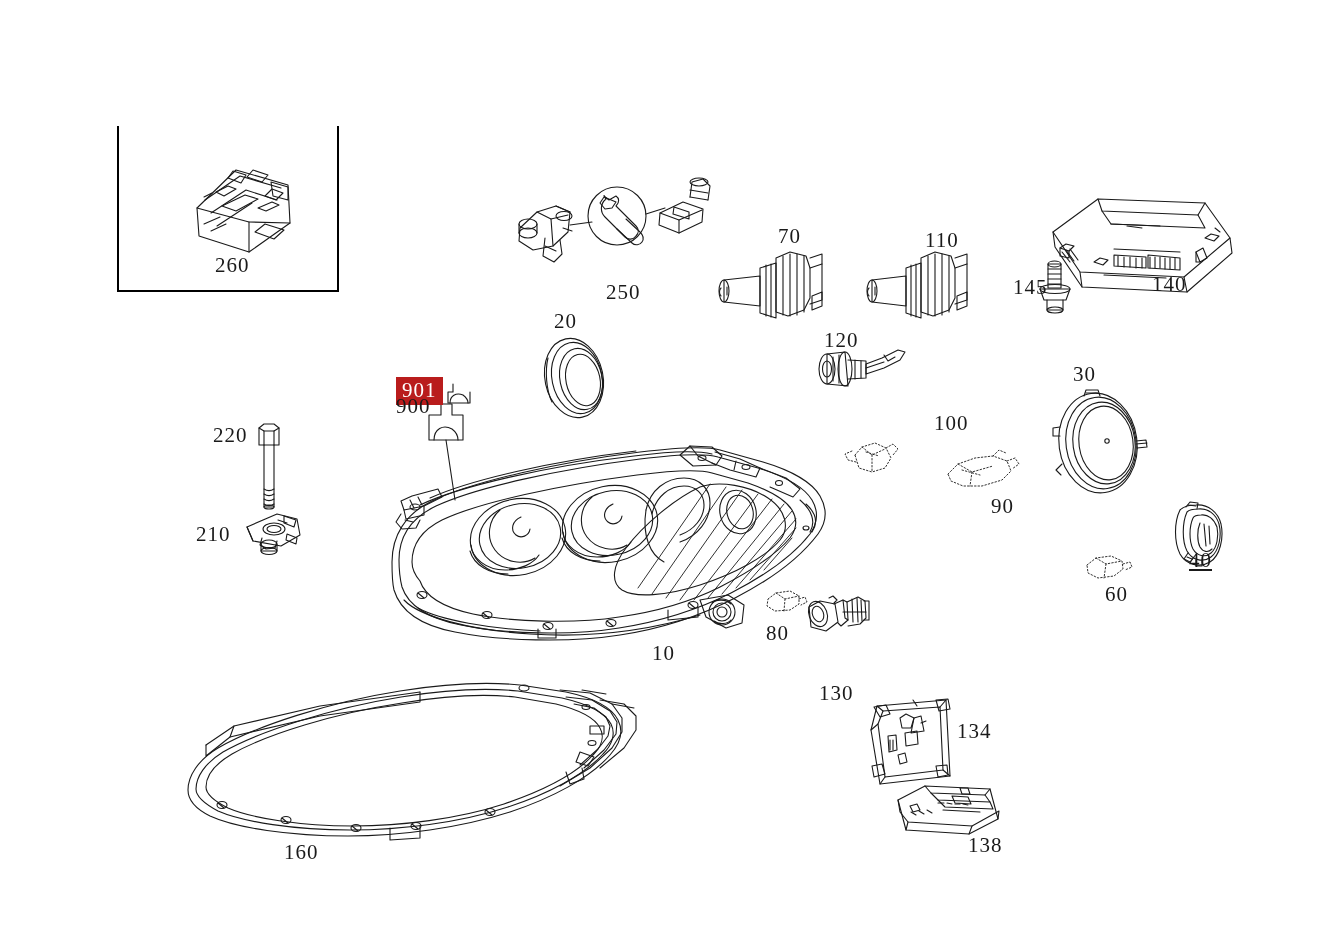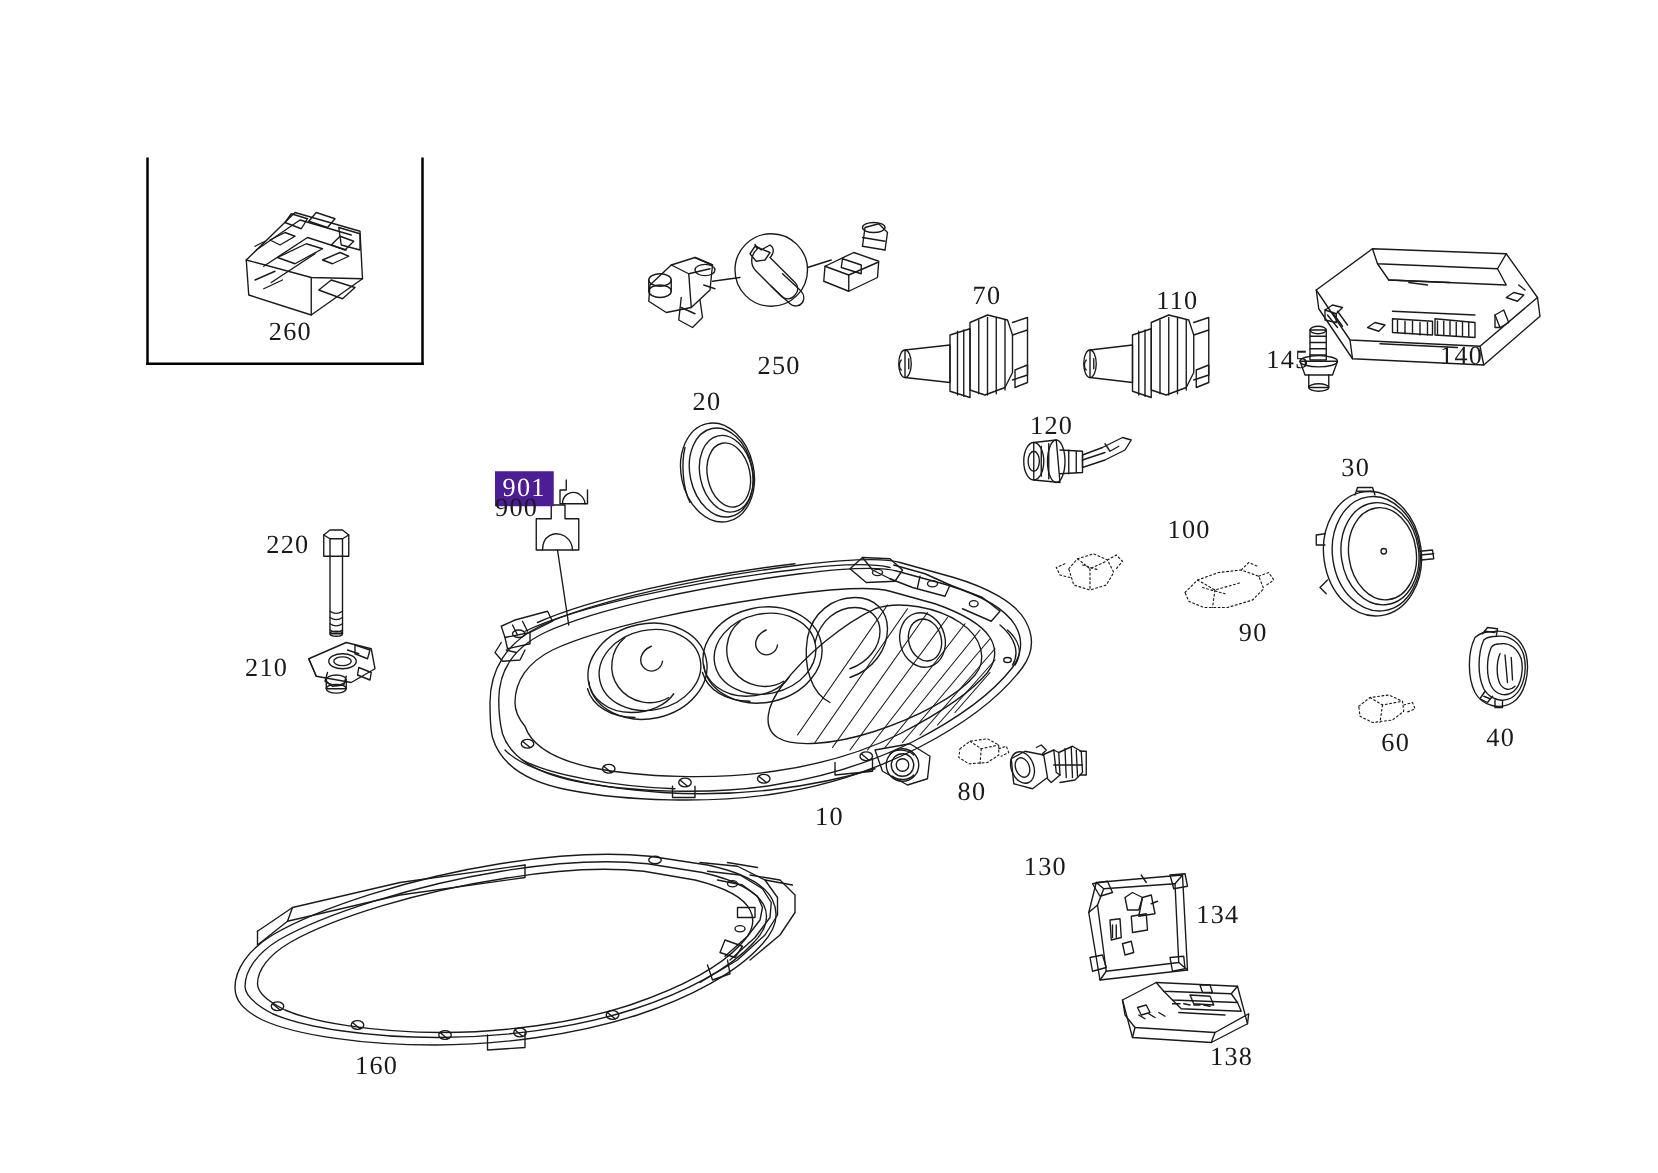--- a/index.html
+++ b/index.html
@@ -16,21 +16,21 @@
   .lbl{
     position:absolute;
     font-family:"Liberation Serif", serif;
     font-size:21px;
     letter-spacing:1px;
     color:#1a1a1a;
     white-space:nowrap;
     user-select:none;
   }
   .lbl-hl{
-    background:#4c1d95;
+    background:#b91c1c;
     color:#ffffff;
     padding:3px 6px 4px 6px;
     font-weight:normal;
     line-height:1;
   }
   .inset-frame{
     position:absolute;
     border-left:2px solid #000;
     border-bottom:2px solid #000;
     border-right:2px solid #000;
@@ -458,21 +458,21 @@
     <div class="lbl" style="left:1152px;top:272px;">140</div>
     <div class="lbl" style="left:554px;top:309px;">20</div>
     <div class="lbl" style="left:824px;top:328px;text-align:right;">120</div>
     <div class="lbl" style="left:1073px;top:362px;">30</div>
     <div class="lbl lbl-hl" style="left:396px;top:377px;">901</div>
     <div class="lbl" style="left:396px;top:394px;">900</div>
     <div class="lbl" style="left:934px;top:411px;">100</div>
     <div class="lbl" style="left:213px;top:423px;">220</div>
     <div class="lbl" style="left:978px;top:494px;margin-left:13px;">90</div>
     <div class="lbl" style="left:196px;top:522px;">210</div>
-    <div class="lbl" style="left:1189px;top:578px;">40</div>
+    <div class="lbl" style="left:1189px;top:548px;text-decoration:underline;">40</div>
     <div class="lbl" style="left:1105px;top:582px;">60</div>
     <div class="lbl" style="left:766px;top:621px;">80</div>
     <div class="lbl" style="left:652px;top:641px;">10</div>
     <div class="lbl" style="left:819px;top:649px;margin-top:32px;">130</div>
     <div class="lbl" style="left:957px;top:719px;">134</div>
     <div class="lbl" style="left:968px;top:833px;">138</div>
     <div class="lbl" style="left:284px;top:840px;">160</div>
   </div>
 
 </div>

